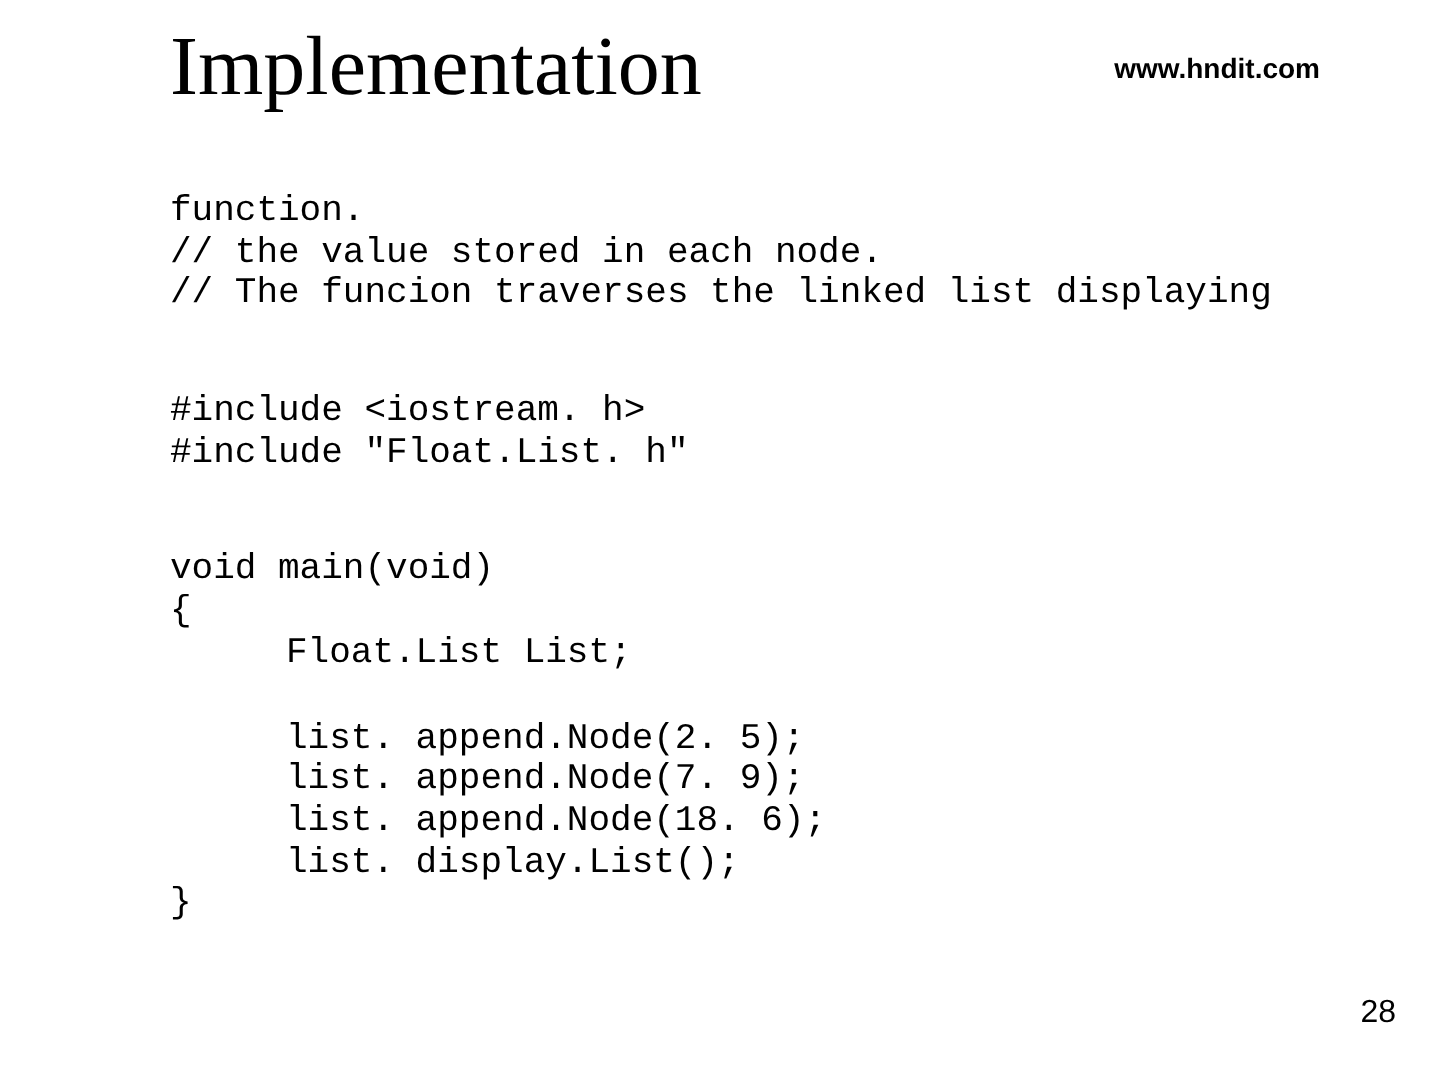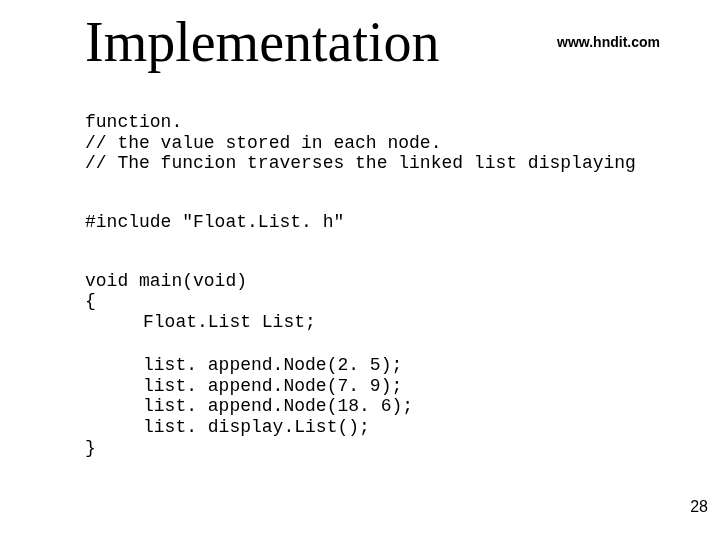--- a/index.html
+++ b/index.html
@@ -14,21 +14,21 @@
   .slide {
     padding: 10px 0 0 0;
   }
   .header-row {
     display: flex;
     align-items: center;
     justify-content: space-between;
     padding: 0 60px 0 85px;
   }
   .title {
-    font-size: 56px;
+    font-size: 42px;
     color: #000;
     font-weight: normal;
   }
   .url {
     font-family: Arial, Helvetica, sans-serif;
     font-size: 14px;
     font-weight: bold;
     color: #000;
   }
   .section {
@@ -46,21 +46,21 @@
     height: 38px;
   }
   .bullet-wrap {
     position: relative;
   }
   .indent {
     padding-left: 58px;
   }
   .page-num {
     position: absolute;
-    right: 12px;
+    right: 22px;
     bottom: 24px;
     font-family: Arial, Helvetica, sans-serif;
     font-size: 16px;
     color: #000;
   }
   .code-line { white-space: pre; }
 </style>
 </head>
 <body>
 
@@ -77,20 +77,21 @@
 
     <div class="code-line">function.</div>
     <div class="code-line">// the value stored in each node.</div>
     <div class="code-line">// The funcion traverses the linked list displaying</div>
   </div>
 
   <div class="big-sep"></div>
 
   <div class="section bullet-wrap">
 
+    <div class="code-line">#include &lt;iostream. h&gt;</div>
     <div class="code-line">#include "Float.List. h"</div>
   </div>
 
   <div class="big-sep"></div>
 
   <div class="section bullet-wrap">
 
     <div class="code-line">void main(void)</div>
     <div class="code-line">{</div>
     <div class="indent">

